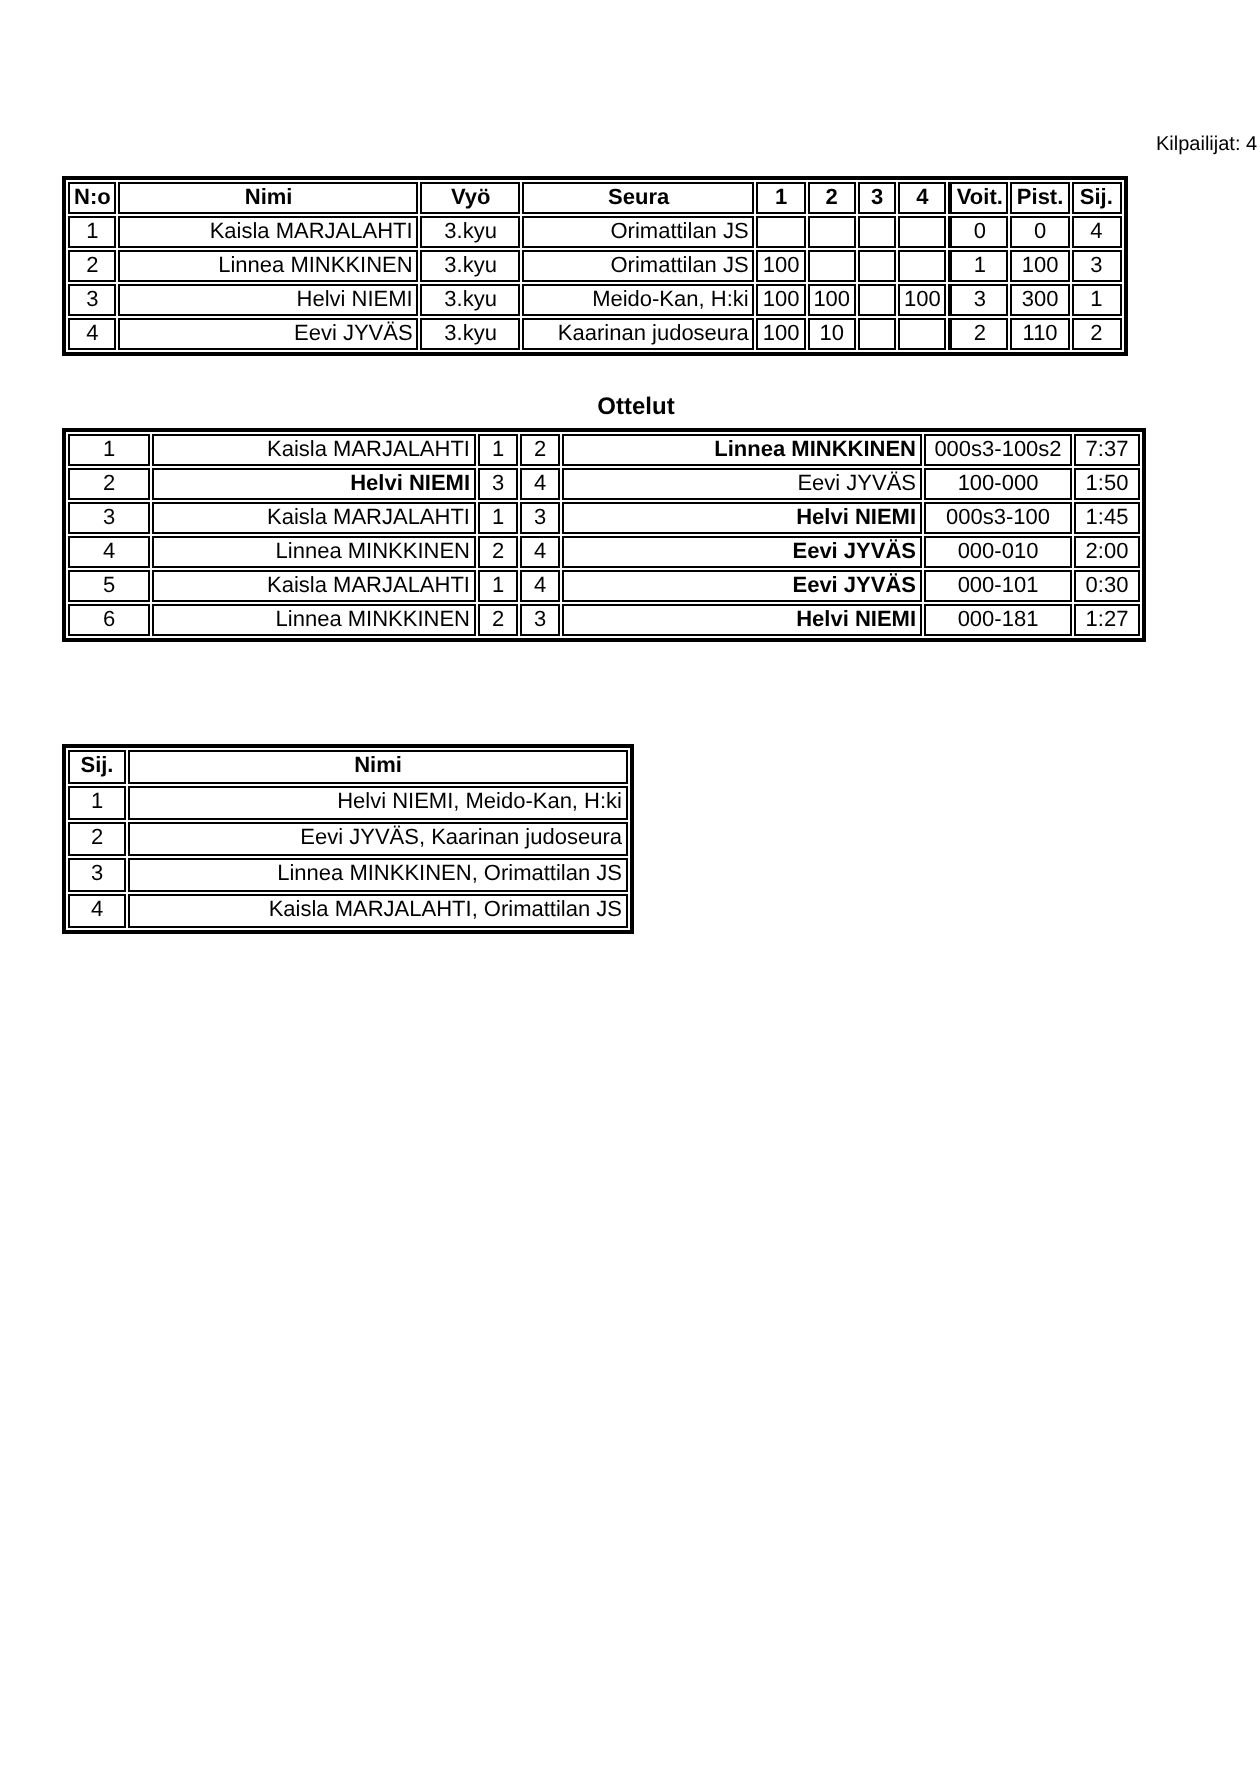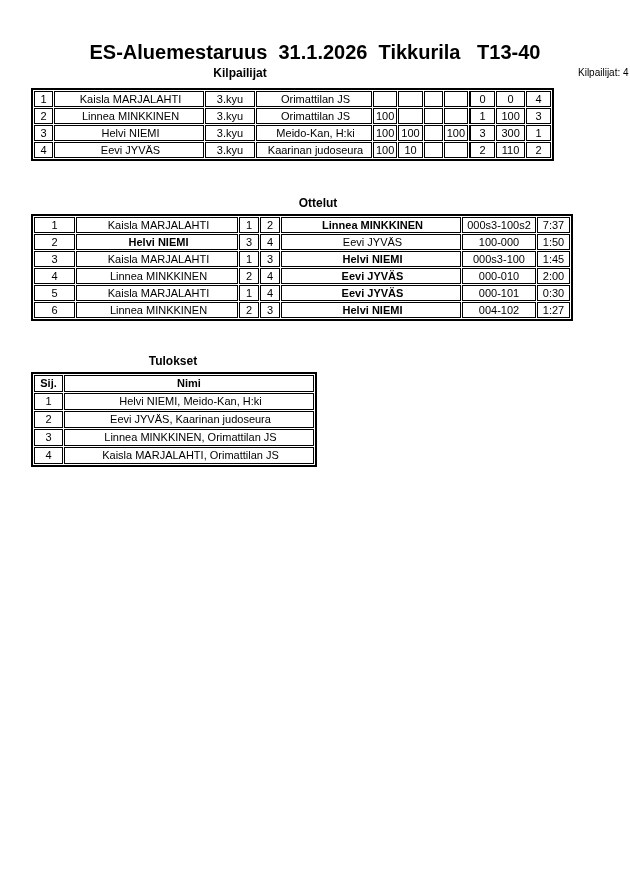--- a/index.html
+++ b/index.html
@@ -25,48 +25,59 @@
   .tbl-matches     { top:214px; left:31px; }
   .tbl-results     { top:372px; left:31px; }
 
   td, th {
     box-sizing:border-box; border:1px solid #000; background:#fff;
     font-size:11px; line-height:13px; height:16px; padding:0 2px;
     text-align:center; white-space:nowrap; overflow:hidden; font-weight:normal;
   }
   .tbl-results td, .tbl-results th { height:17px; }
   th { font-weight:bold; }
-  .al { text-align:center; padding-left:5px; }
+  .al { text-align:right; padding-left:5px; }
   .gsep { border-left:2px solid #000; }
   .bold { font-weight:bold; }
 </style>
 </head>
 <body>
 
 <div class="page">
 
-  <h1 class="title">ES-Aluemestaruus  31.1.2026  Tikkurila   T13-40</h1>
-  <div class="heading heading-competitors">Kilpailijat</div>
   <div class="count-label">Kilpailijat: 4</div>
 
   <table class="tbl-competitors">
     <colgroup>
       <col style="width:19px">
         <col style="width:150px">
         <col style="width:50px">
         <col style="width:116px">
       <col style="width:19px">
         <col style="width:19px">
         <col style="width:19px">
         <col style="width:19px">
       <col style="width:26px">
         <col style="width:29px">
         <col style="width:25px">
     </colgroup>
     <tbody>
+        <tr>
+      <th>N:o</th>
+      <th>Nimi</th>
+      <th>Vyö</th>
+      <th>Seura</th>
+      <th>1</th>
+      <th>2</th>
+      <th>3</th>
+      <th>4</th>
+      <th class="gsep">Voit.</th>
+      <th>Pist.</th>
+      <th>Sij.</th>
+    </tr>
     <tr>
       <td>1</td>
       <td class="al">Kaisla MARJALAHTI</td>
       <td>3.kyu</td>
       <td class="al">Orimattilan JS</td>
       <td></td>
       <td></td>
       <td></td>
       <td></td>
       <td class="gsep">0</td>
@@ -172,27 +183,26 @@
       <td class="al bold">Eevi JYVÄS</td>
       <td>000-101</td>
       <td>0:30</td>
     </tr>
     <tr>
       <td>6</td>
       <td class="al">Linnea MINKKINEN</td>
       <td>2</td>
       <td>3</td>
       <td class="al bold">Helvi NIEMI</td>
-      <td>004-102</td>
+      <td>000-181</td>
       <td>1:27</td>
     </tr>
   </tbody>
     </table>
 
-  <div class="heading heading-results">Tulokset</div>
 
   <table class="tbl-results">
     <colgroup>
       <col style="width:29px">
         <col style="width:250px">
     </colgroup>
     <tbody>
         <tr>
       <th>Sij.</th>
       <th>Nimi</th>

